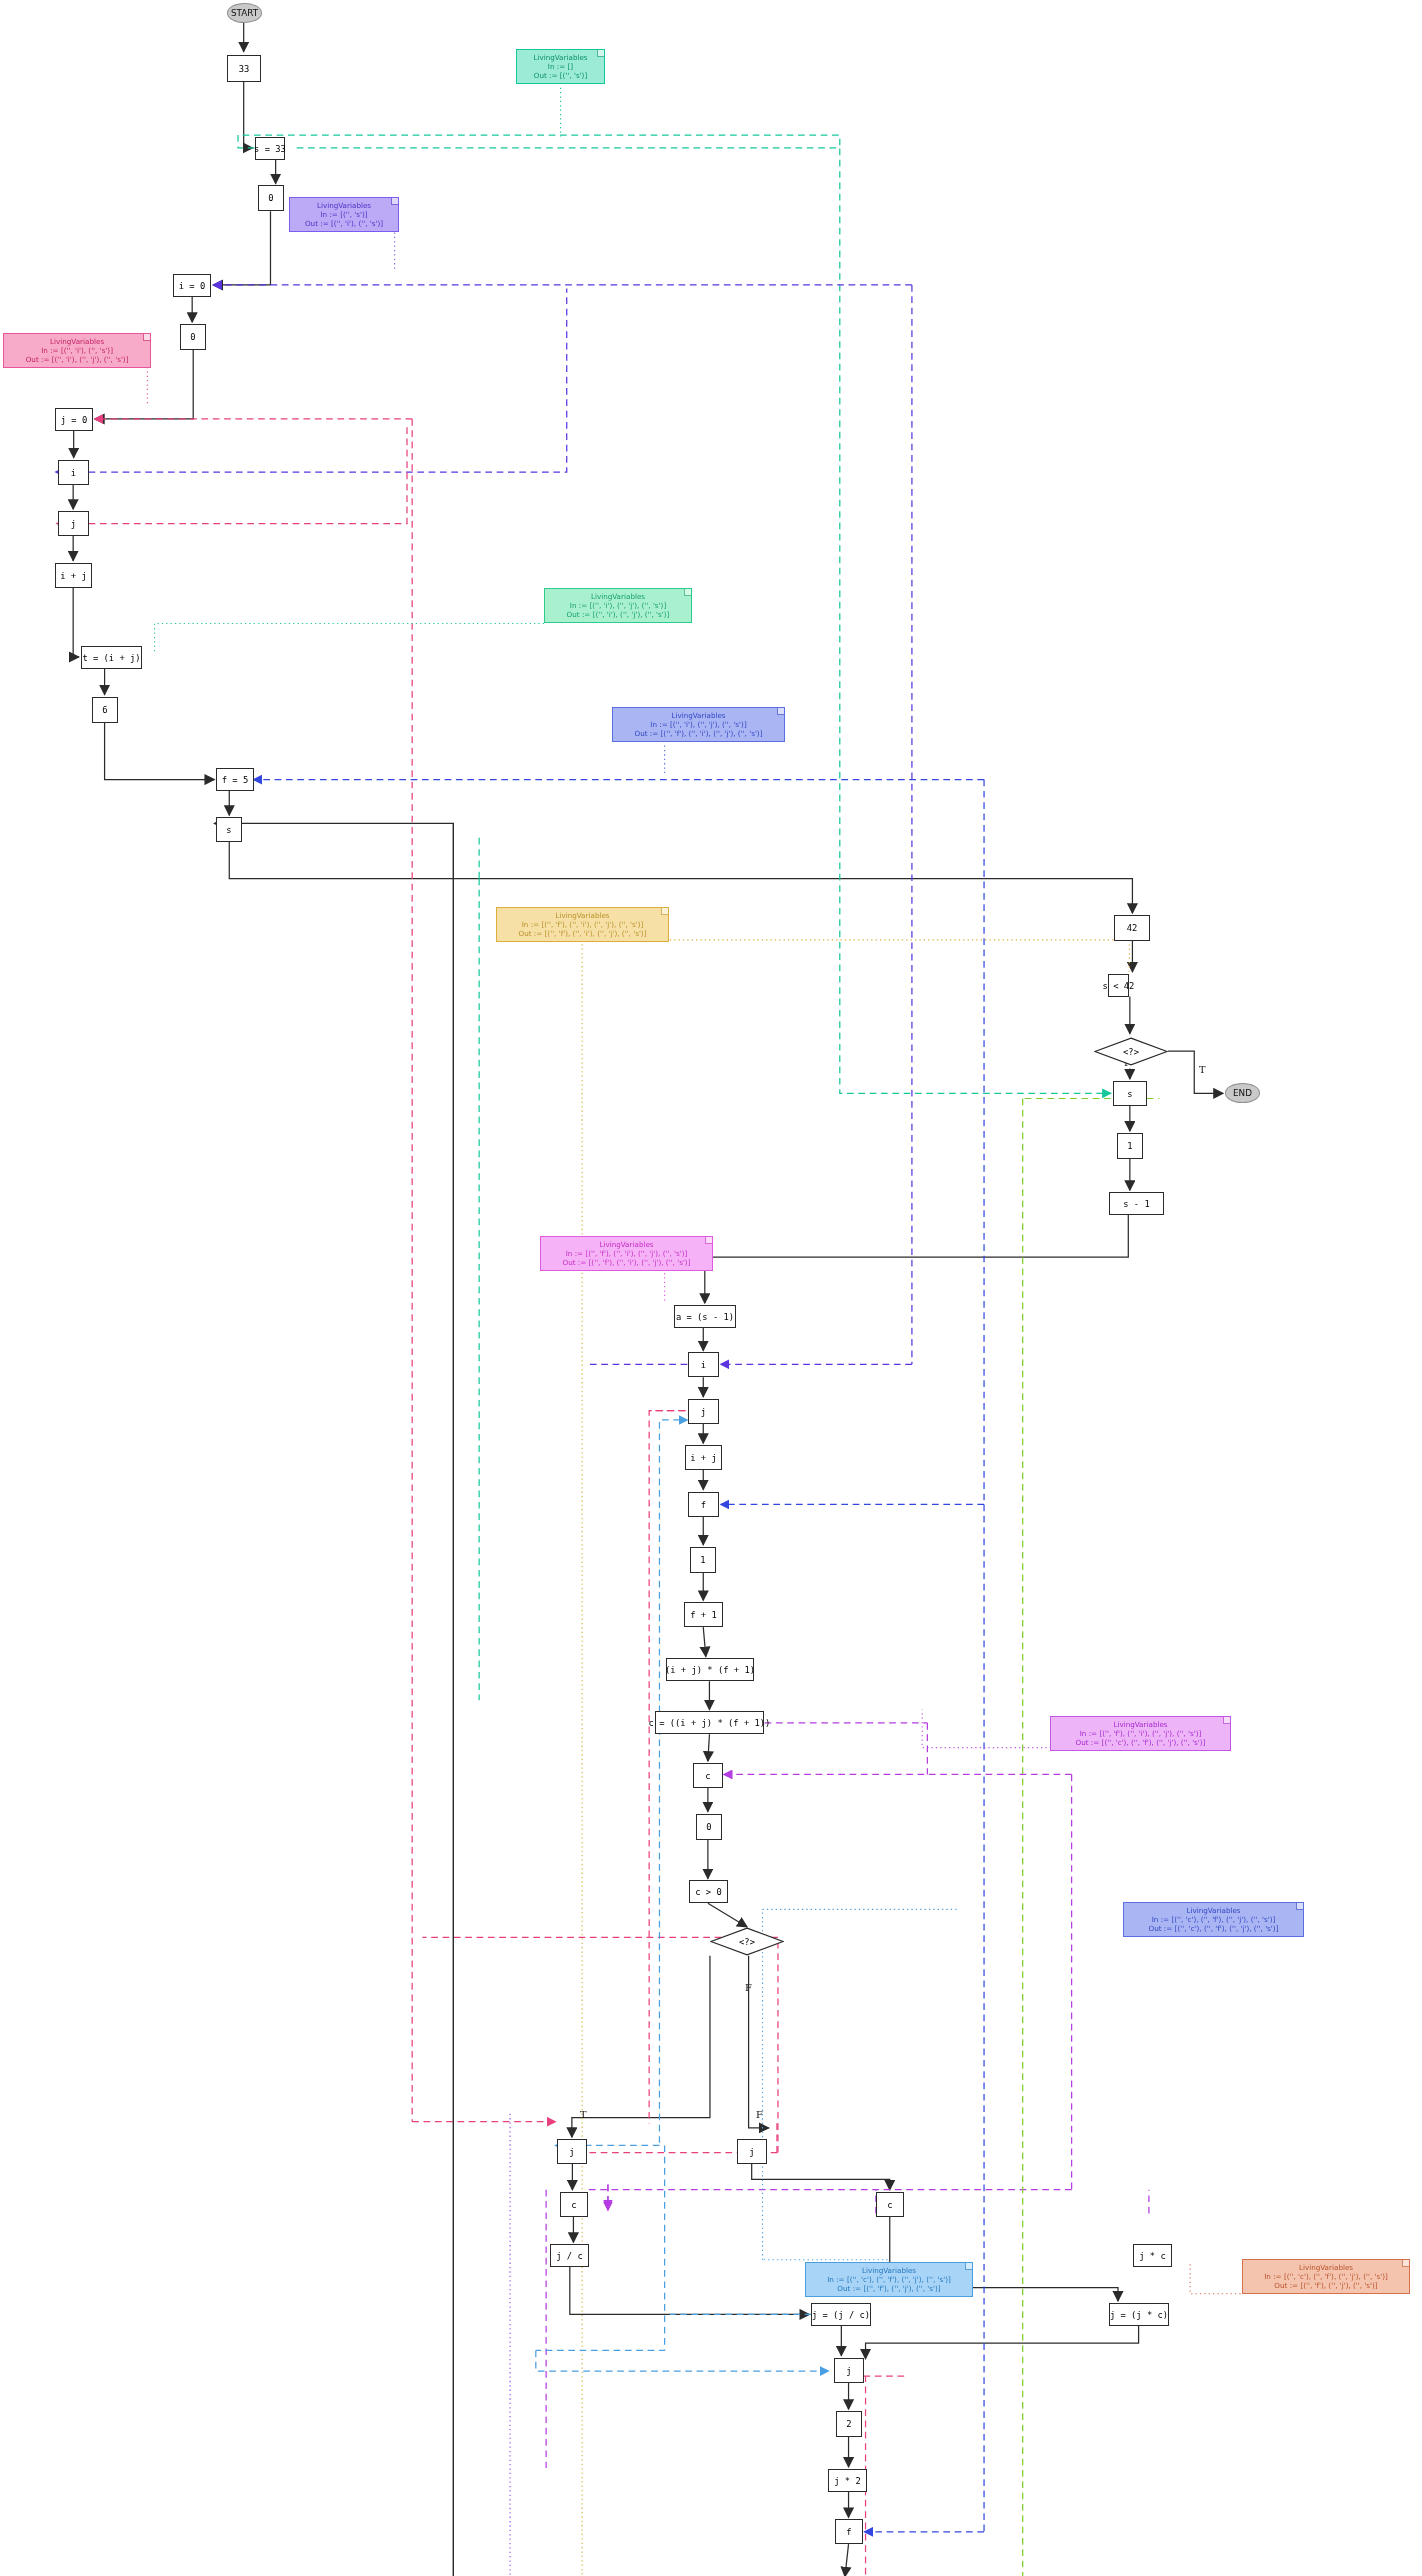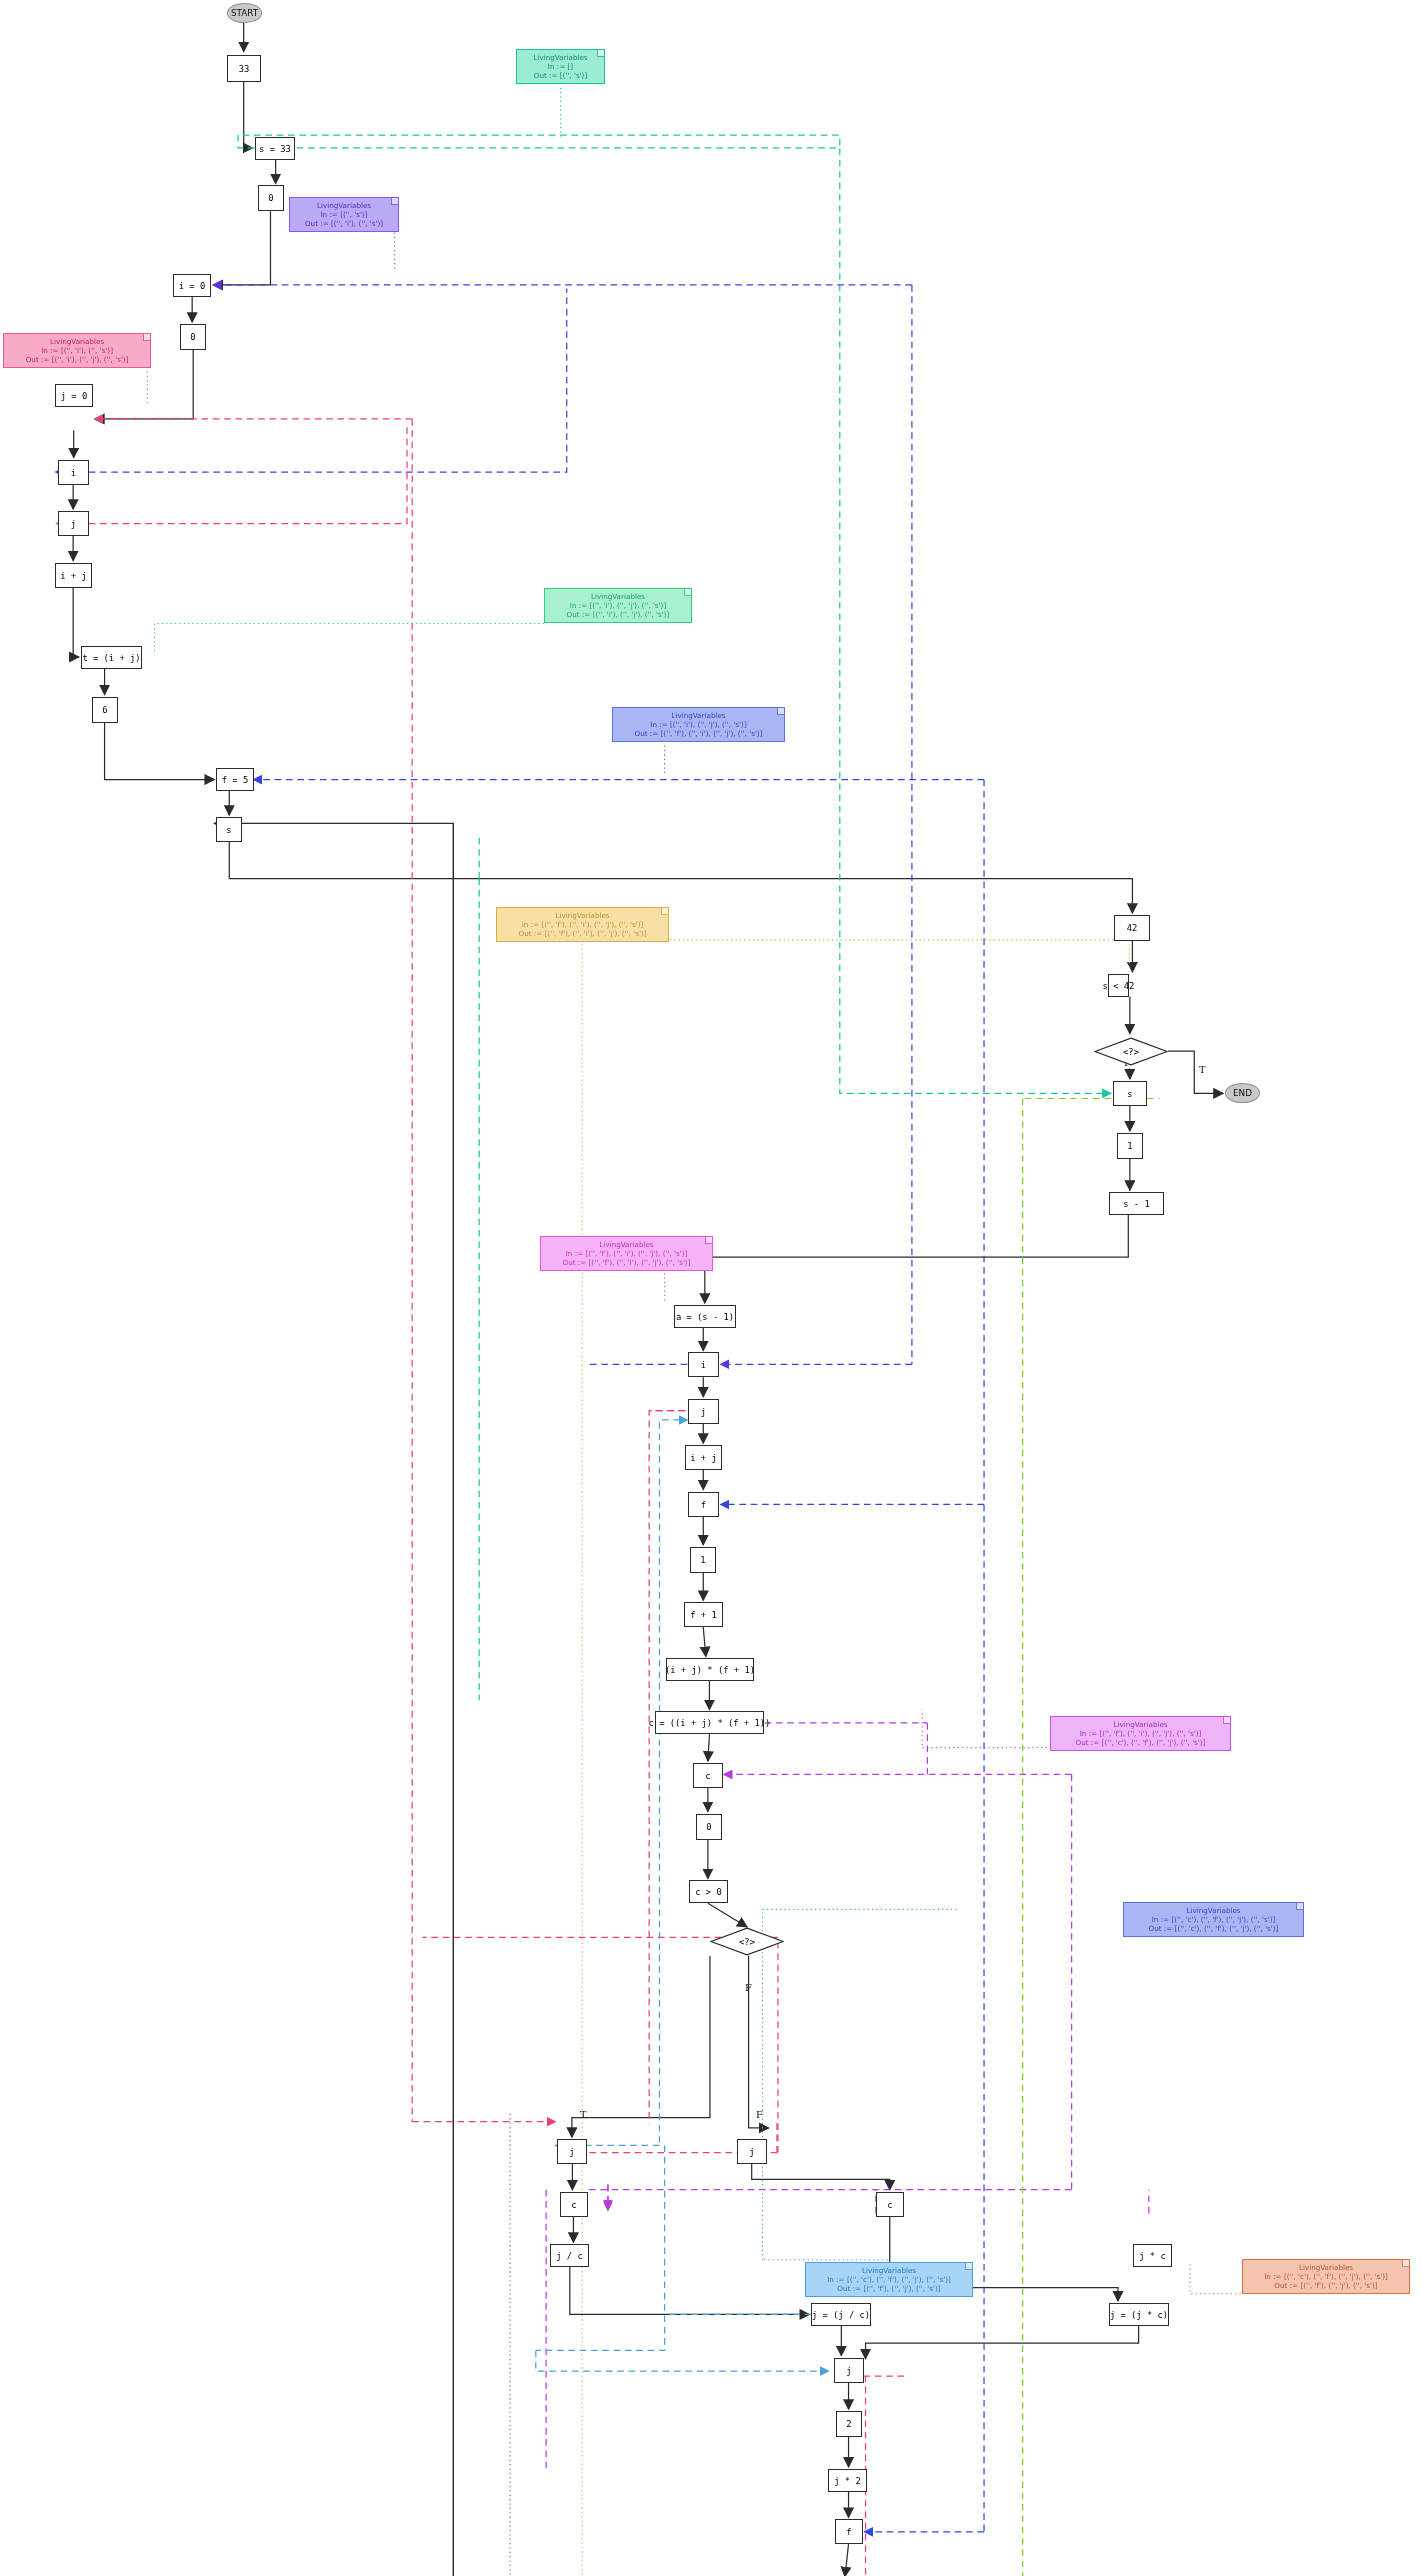--- a/index.html
+++ b/index.html
@@ -269,33 +269,33 @@
     <svg width="74" height="29" viewBox="0 0 144 56">
       <polygon points="72,2 142,28 72,54 2,28" fill="#fff" stroke="#2b2b2b" stroke-width="2.4"></polygon>
     </svg>
     <span class="dlabel">&lt;?&gt;</span>
   </div>
 
   <div id="node-layer">
       <div class="node" style="left: 227px; top: 55px; width: 34px; height: 27px;">
         <span>33</span>
       </div>
-      <div class="node" style="left: 255px; top: 137px; width: 40px; height: 23px;">
+      <div class="node" style="left: 255px; top: 137px; width: 30px; height: 23px;">
         <span>s = 33</span>
       </div>
       <div class="node" style="left: 258px; top: 185px; width: 26px; height: 26px;">
         <span>0</span>
       </div>
       <div class="node" style="left: 173px; top: 274px; width: 38px; height: 23px;">
         <span>i = 0</span>
       </div>
       <div class="node" style="left: 180px; top: 324px; width: 26px; height: 26px;">
         <span>0</span>
       </div>
-      <div class="node" style="left: 55px; top: 384px; width: 38px; height: 23px;">
+      <div class="node" style="left: 55px; top: 408px; width: 38px; height: 23px;">
         <span>j = 0</span>
       </div>
       <div class="node" style="left: 58px; top: 460px; width: 31px; height: 25px;">
         <span>i</span>
       </div>
       <div class="node" style="left: 58px; top: 511px; width: 31px; height: 25px;">
         <span>j</span>
       </div>
       <div class="node" style="left: 55px; top: 563px; width: 37px; height: 25px;">
         <span>i + j</span>

